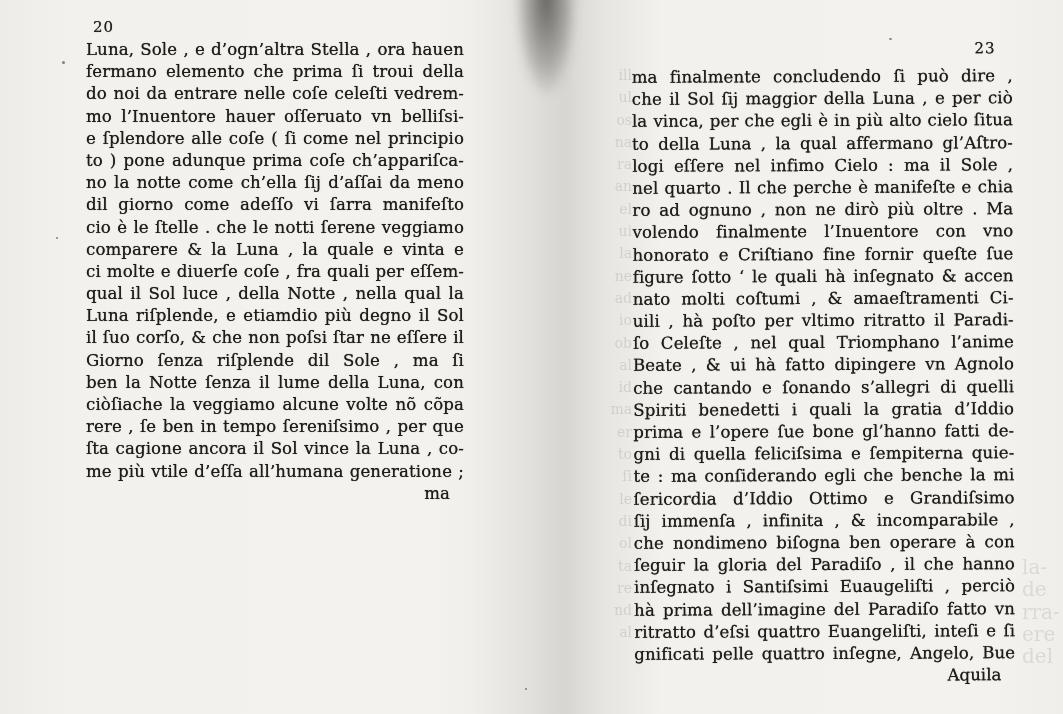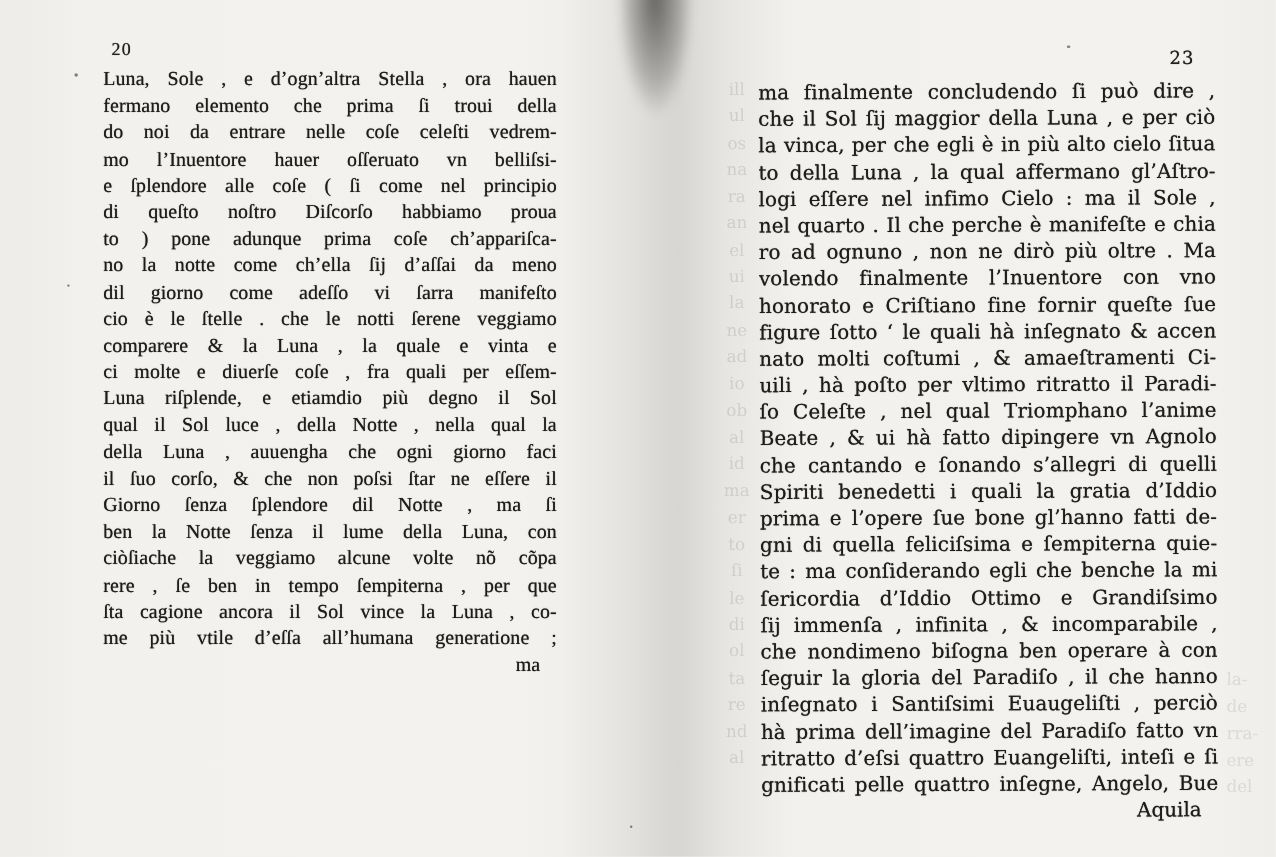--- a/index.html
+++ b/index.html
@@ -27,21 +27,21 @@
     pointer-events: none;
   }
   .top-smudge {
     position: absolute; left: 506px; top: -120px; width: 80px; height: 250px;
     background: radial-gradient(50% 50% at 50% 48%,
       rgba(48,46,43,0.68) 0%, rgba(48,46,43,0.25) 55%, rgba(48,46,43,0) 78%);
     filter: blur(4px);
     pointer-events: none;
   }
   .page { position: absolute; }
-  .page-left  { left: 86px;  top: 34px; width: 378px; font-family: Liberation Serif, serif; }
+  .page-left  { left: 86px;  top: 18px; width: 378px; }
   .page-right { left: 633px; top: 40px; width: 381px; transform: rotate(-0.25deg); }
 
   .page-number {
     font-size: 15px; letter-spacing: 1px;
     color: #23211e;
     text-shadow: 0 0 0.7px rgba(32,30,27,0.8);
     height: 21px;
   }
   .pn-left  { padding-left: 7px; }
   .pn-right { text-align: right; padding-right: 17px; height: 26px; }
@@ -61,24 +61,24 @@
     text-align: right; padding-right: 14px;
     color: #1e1c19;
     text-shadow: 0 0 0.7px rgba(30,28,25,0.85);
   }
   .ghost-col {
     position: absolute; left: 596px; top: 64px; width: 36px;
     font-size: 14px; color: rgba(70,68,64,0.15);
     filter: blur(0.6px);
     pointer-events: none;
   }
-  .ghost-col .ghost-line { height: 22.3px; line-height: 22.3px; text-align: center; }
+  .ghost-col .ghost-line { height: 22.3px; line-height: 22.3px; text-align: right; }
   .ghost-col-right {
     position: absolute; left: 1022px; top: 556px; width: 40px;
-    font-size: 14px; color: rgba(70,68,64,0.13);
+    font-size: 20px; color: rgba(70,68,64,0.13);
     filter: blur(0.6px);
     pointer-events: none;
   }
   .ghost-col-right .ghost-line { height: 22.3px; line-height: 22.3px; }
   .speck {
     position: absolute; border-radius: 50%;
     background: rgba(40,38,35,0.55);
     pointer-events: none;
   }
 </style>
@@ -91,35 +91,33 @@
   <div class="top-smudge"></div>
 
   <section class="page page-left">
     <div class="page-number pn-left">20</div>
     <div class="text-block" id="left-lines">
         <div class="line">Luna, Sole , e d’ogn’altra Stella , ora hauen</div>
         <div class="line">fermano elemento che prima ſi troui della</div>
         <div class="line">do noi da entrare nelle coſe celeſti vedrem-</div>
         <div class="line">mo l’Inuentore hauer oſſeruato vn belliſsi-</div>
         <div class="line">e ſplendore alle coſe ( ſi come nel principio</div>
-        <div class="line">di queſto noſtro Diſcorſo habbiamo proua</div>
         <div class="line">to ) pone adunque prima coſe ch’appariſca-</div>
         <div class="line">no la notte come ch’ella ſij d’aſſai da meno</div>
         <div class="line">dil giorno come adeſſo vi ſarra manifeſto</div>
         <div class="line">cio è le ſtelle . che le notti ſerene veggiamo</div>
         <div class="line">comparere &amp; la Luna , la quale e vinta e</div>
         <div class="line">ci molte e diuerſe coſe , fra quali per eſſem-</div>
+        <div class="line">qual il Sol luce , della Notte , nella qual la</div>
         <div class="line">Luna riſplende, e etiamdio più degno il Sol</div>
-        <div class="line">qual il Sol luce , della Notte , nella qual la</div>
-        <div class="line">della Luna , auuengha che ogni giorno faci</div>
         <div class="line">il ſuo corſo, &amp; che non poſsi ſtar ne eſſere il</div>
-        <div class="line">Giorno ſenza ſplendore dil Notte , ma ſi</div>
+        <div class="line">Giorno ſenza riſplende dil Sole , ma ſi</div>
         <div class="line">ben la Notte ſenza il lume della Luna, con</div>
         <div class="line">ciòſiache la veggiamo alcune volte nõ cõpa</div>
-        <div class="line">rere , ſe ben in tempo ſempiterna , per que</div>
+        <div class="line">rere , ſe ben in tempo ſereniſsimo , per que</div>
         <div class="line">ſta cagione ancora il Sol vince la Luna , co-</div>
         <div class="line">me più vtile d’eſſa all’humana generatione ;</div>
       </div>
     <div class="catchword">ma</div>
   </section>
 
   <div class="ghost-col" id="ghost-left">
       <div class="ghost-line">ill</div>
       <div class="ghost-line">ul</div>
       <div class="ghost-line">os</div>

